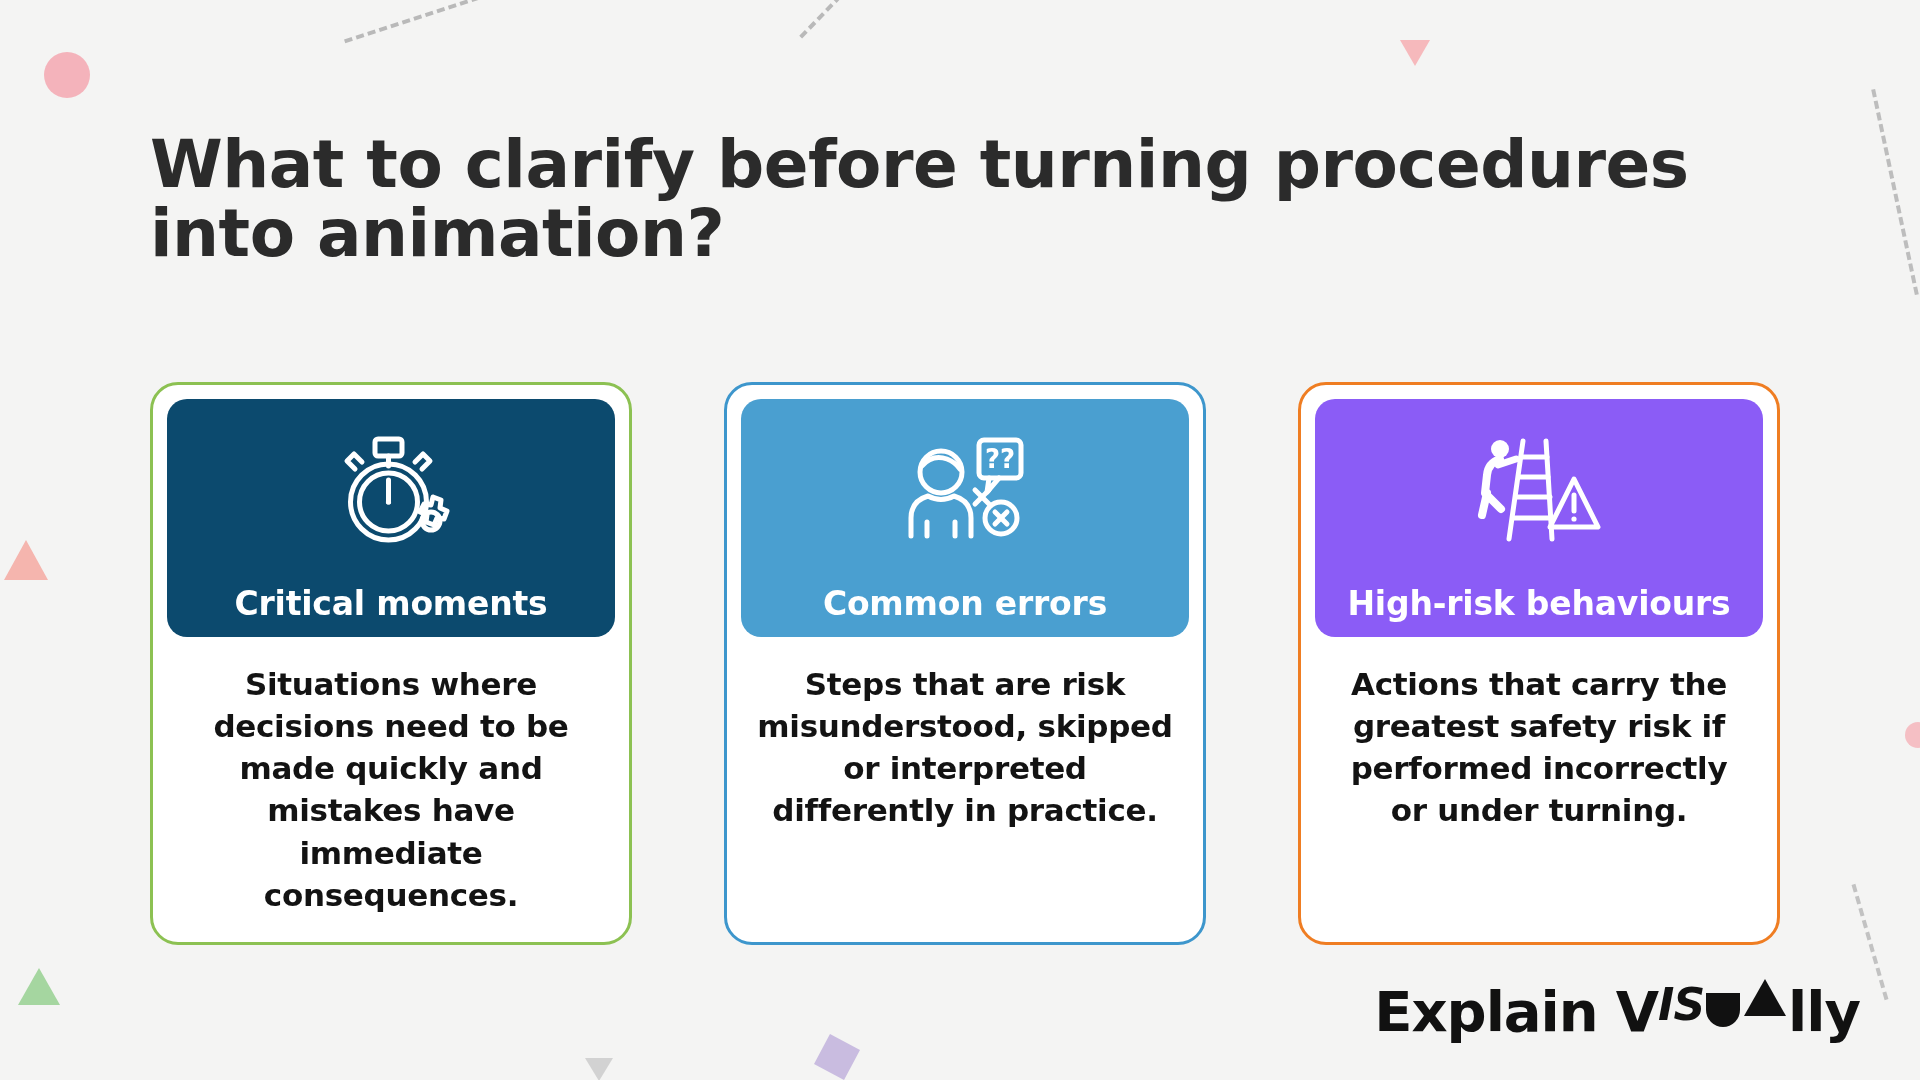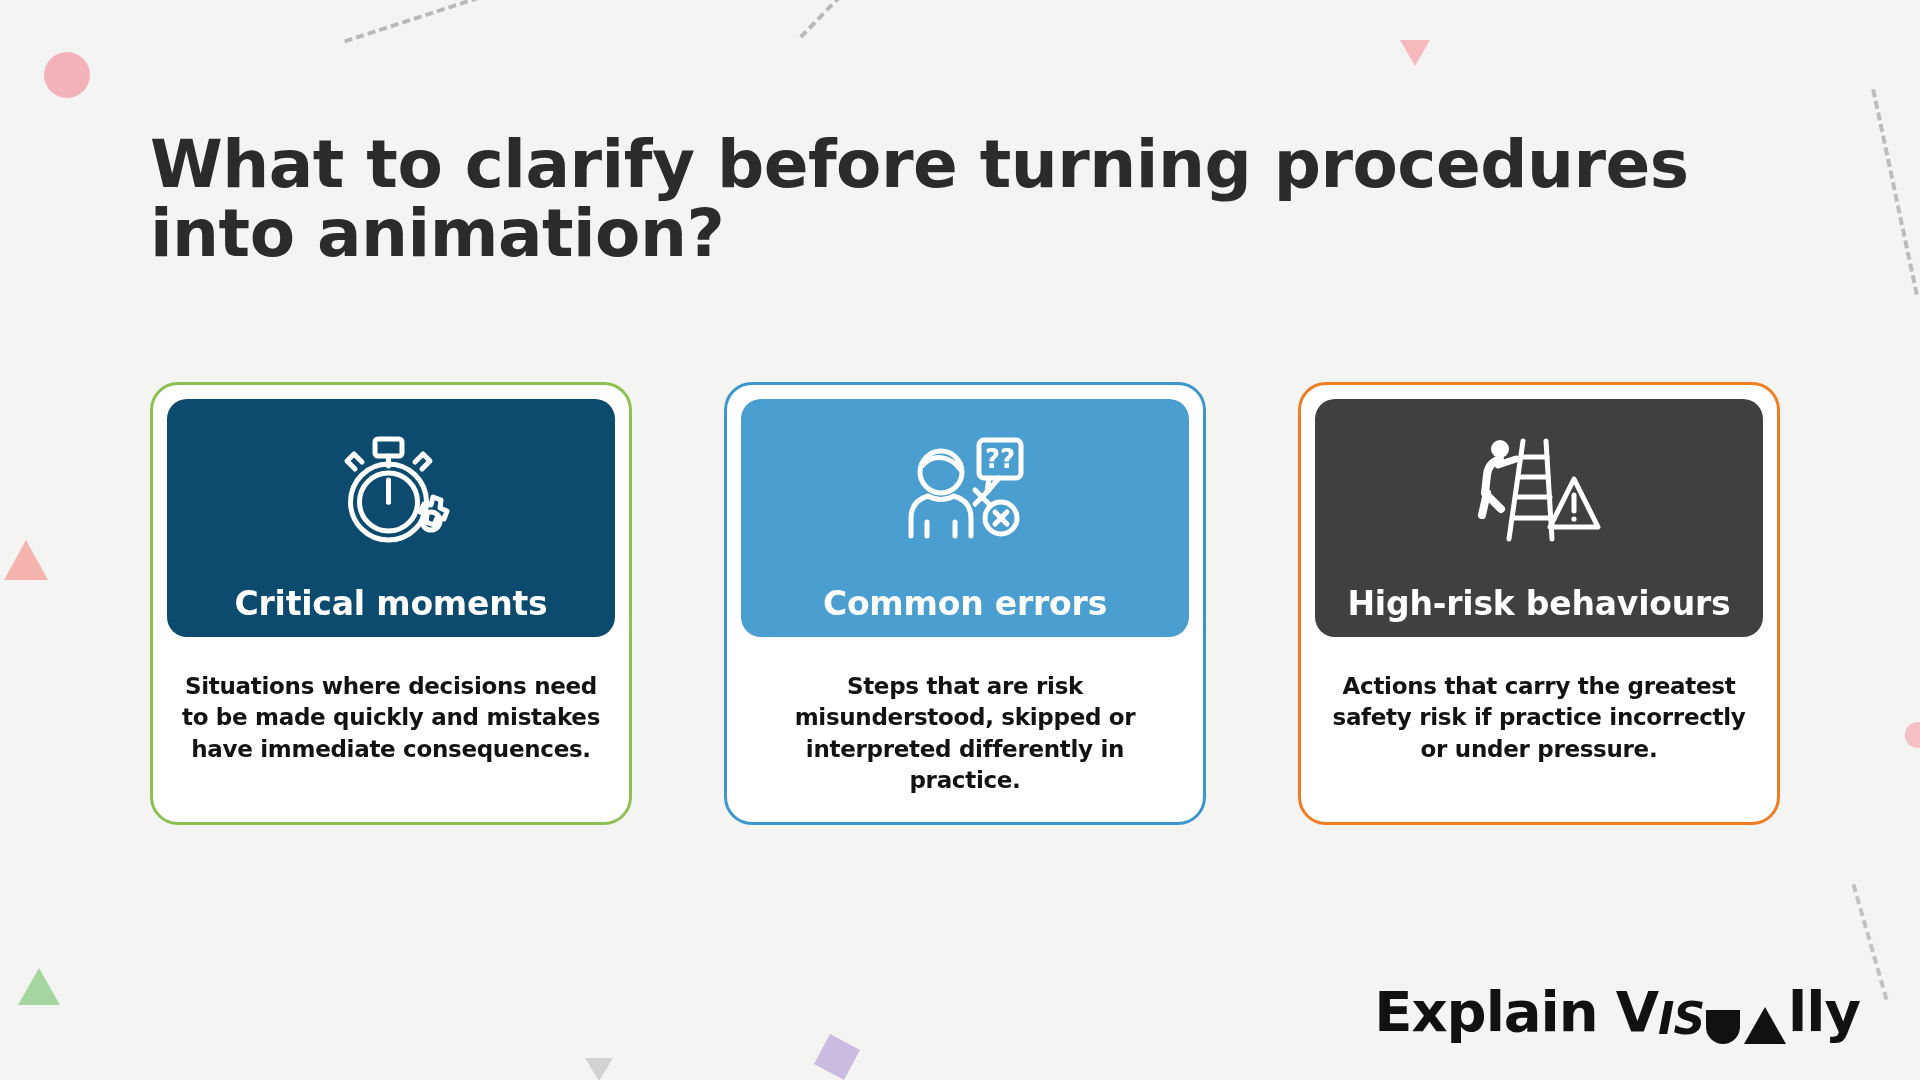--- a/index.html
+++ b/index.html
@@ -146,45 +146,45 @@
   .card-icon svg { display: block; }
   .card-title {
     color: #ffffff;
     font-size: 33px;
     font-weight: 700;
     text-align: center;
     font-family: "DejaVu Sans", sans-serif;
     letter-spacing: -0.2px;
   }
   .card-body {
-    margin-top: 34px;
+    margin-top: 26px;
     padding: 0 14px;
-    font-size: 23px;
+    font-size: 31px;
     line-height: 1.36;
     font-weight: 700;
     text-align: center;
     color: #131313;
     font-family: "DejaVu Sans", sans-serif;
     letter-spacing: -0.3px;
   }
 
   .card.green  { border-color: #8cc152; }
   .card.green  .card-head { background: #0c4a6e; }
   .card.blue   { border-color: #3d96cc; }
   .card.blue   .card-head { background: #4a9fd0; }
   .card.orange { border-color: #ef7d22; }
-  .card.orange .card-head { background: #404040; }
+  .card.orange .card-head { background: #8b5cf6; }
 
   
   .logo {
     position: absolute;
     right: 60px;
     bottom: 36px;
     display: flex;
-    align-items: flex-end;
+    align-items: flex-start;
     font-family: "DejaVu Sans", sans-serif;
     font-size: 56px;
     font-weight: 700;
     color: #111111;
     letter-spacing: -1px;
   }
   .logo-small-caps { font-size: 44px; font-style: italic; }
   .logo-u {
     display: inline-block;
     width: 34px; height: 34px;
@@ -282,21 +282,21 @@
             <line x1="43" y1="42" x2="72" y2="42"></line>
             <line x1="40" y1="62" x2="74" y2="62"></line>
             <line x1="37" y1="83" x2="75" y2="83"></line>
             <path d="M98 44 L122 92 H74 Z"></path>
             <line x1="98" y1="60" x2="98" y2="76"></line>
             <circle cx="98" cy="84" r="2.6" fill="#ffffff" stroke="none"></circle>
           </svg>
         </div>
         <div class="card-title">High-risk behaviours</div>
       </div>
-      <div class="card-body">Actions that carry the greatest safety risk if practice incorrectly or under pressure.</div>
+      <div class="card-body">Actions that carry the greatest safety risk if performed incorrectly or under turning.</div>
     </div>
 
   </div>
 
   <div class="logo">
     <span>Explain</span>
     <span style="width:18px"></span>
     <span>V</span>
     <span class="logo-small-caps">IS</span>
     <span class="logo-u"></span>

